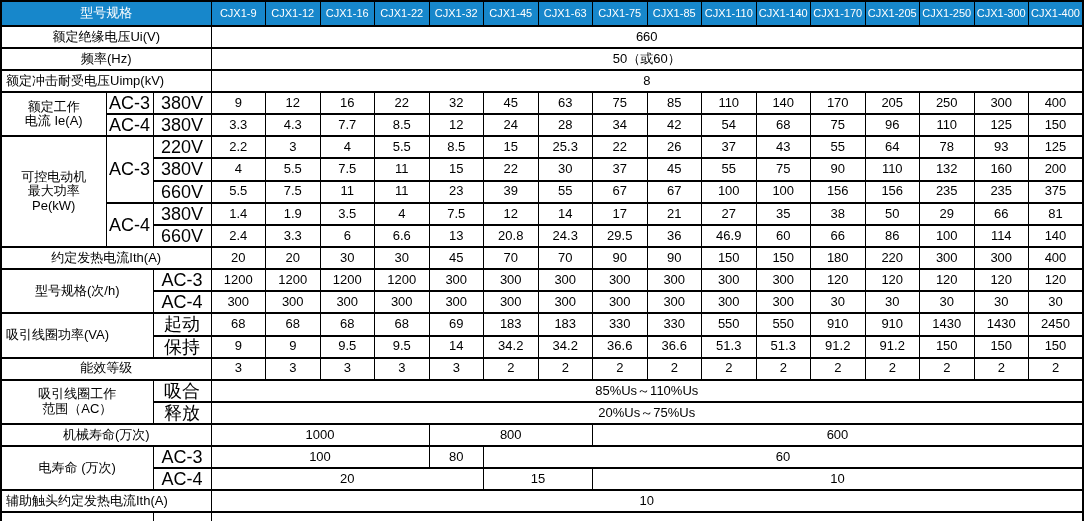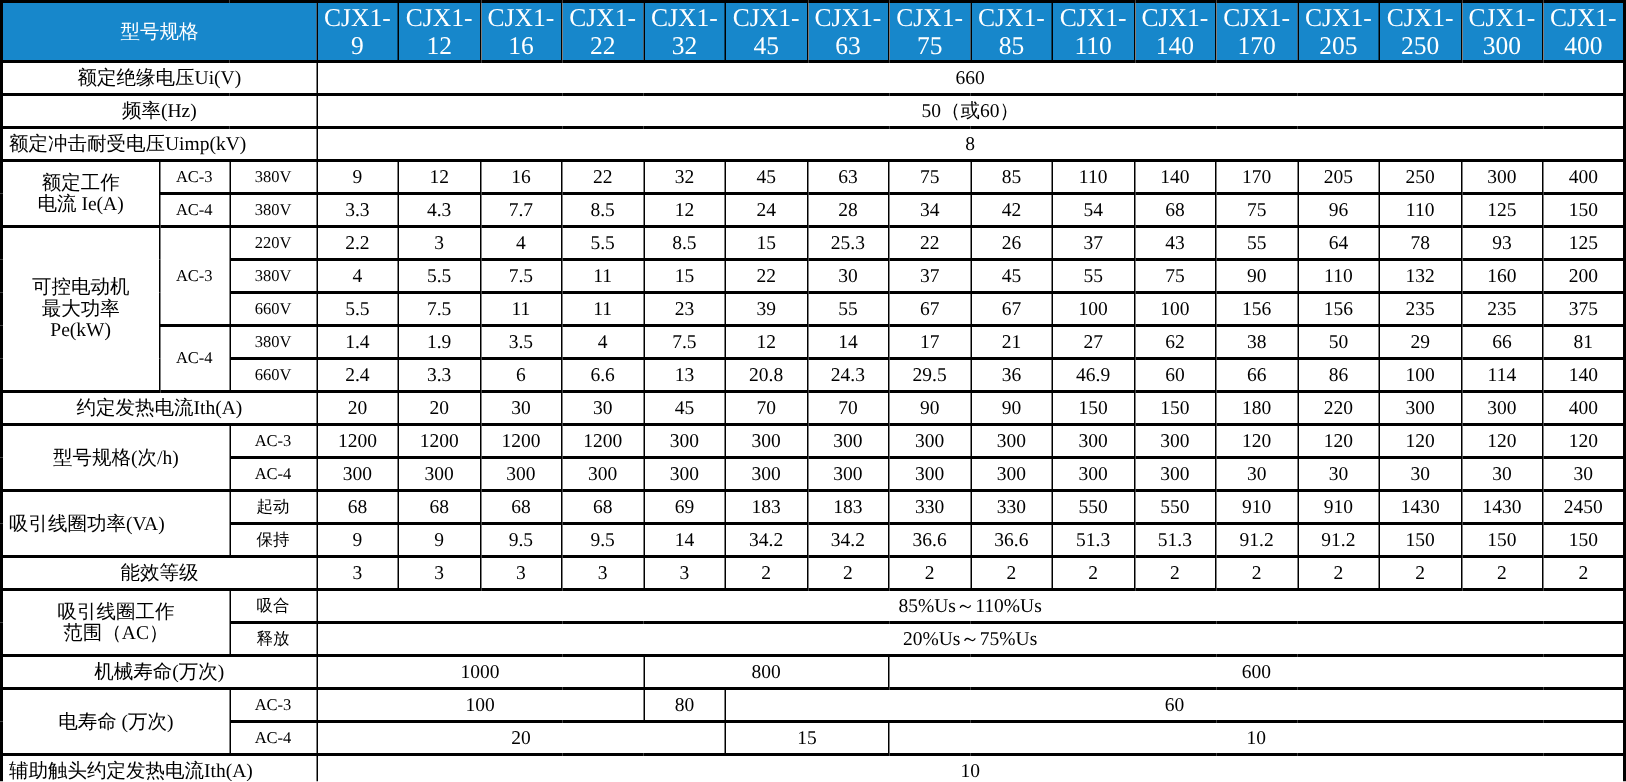--- a/index.html
+++ b/index.html
@@ -1,44 +1,44 @@
 <!DOCTYPE html>
 <html style="--header_bg: #1787cb; --header_text: #ffffff; --border: #000000; --body_bg: #ffffff; --text: #000000;"><head>
 <meta charset="utf-8">
 <style>
   html,body{margin:0;padding:0;background:#fff;}
   .stage{
     width:1084px;height:521px;overflow:hidden;background:var(--body_bg,#fff);
-    font-family:Liberation Serif, serif;
+    font-family:Liberation Sans, sans-serif;
     position:relative;box-sizing:border-box;
   }
   table.spec{
     border-collapse:collapse;table-layout:fixed;width:1084px;
     border:2px solid var(--border,#000);
   }
   table.spec th,table.spec td{
     border:solid var(--border,#000);
     border-width:2px 1px;
     padding:0 1px;
     text-align:center;vertical-align:middle;
     font-size:13px;color:var(--text,#000);
     white-space:pre-line;overflow:hidden;line-height:1.12;
     font-weight:normal;
   }
   table.spec tr{height:22px;}
   table.spec tr.header{height:25px;}
   table.spec tr.header th{
     background:var(--header_bg,#1787cb);
     color:var(--header_text,#fff);
-    font-size:17px;
+    font-size:11px;
     letter-spacing:0;
   }
   table.spec tr.header th.label{font-size:13px;}
   table.spec td.label{font-size:13px;}
-  table.spec td.sub{font-size:11px;margin-left:47px;}
+  table.spec td.sub{font-size:18px;margin-left:47px;}
   table.spec td.alignleft{text-align:left;padding-left:4px;}
   table.spec tr.partial{height:14px;}
   table.spec tr.partial td{border-bottom:none;}
 </style>
 </head>
 <body>
 
 <div class="stage">
   <table class="spec">
     <colgroup>
@@ -203,21 +203,21 @@
           <td>1.4</td>
           <td>1.9</td>
           <td>3.5</td>
           <td>4</td>
           <td>7.5</td>
           <td>12</td>
           <td>14</td>
           <td>17</td>
           <td>21</td>
           <td>27</td>
-          <td>62</td>
+          <td>35</td>
           <td>38</td>
           <td>50</td>
           <td>29</td>
           <td>66</td>
           <td>81</td>
         </tr>
         <tr>
           <td class="sub">660V</td>
           <td>2.4</td>
           <td>3.3</td>

